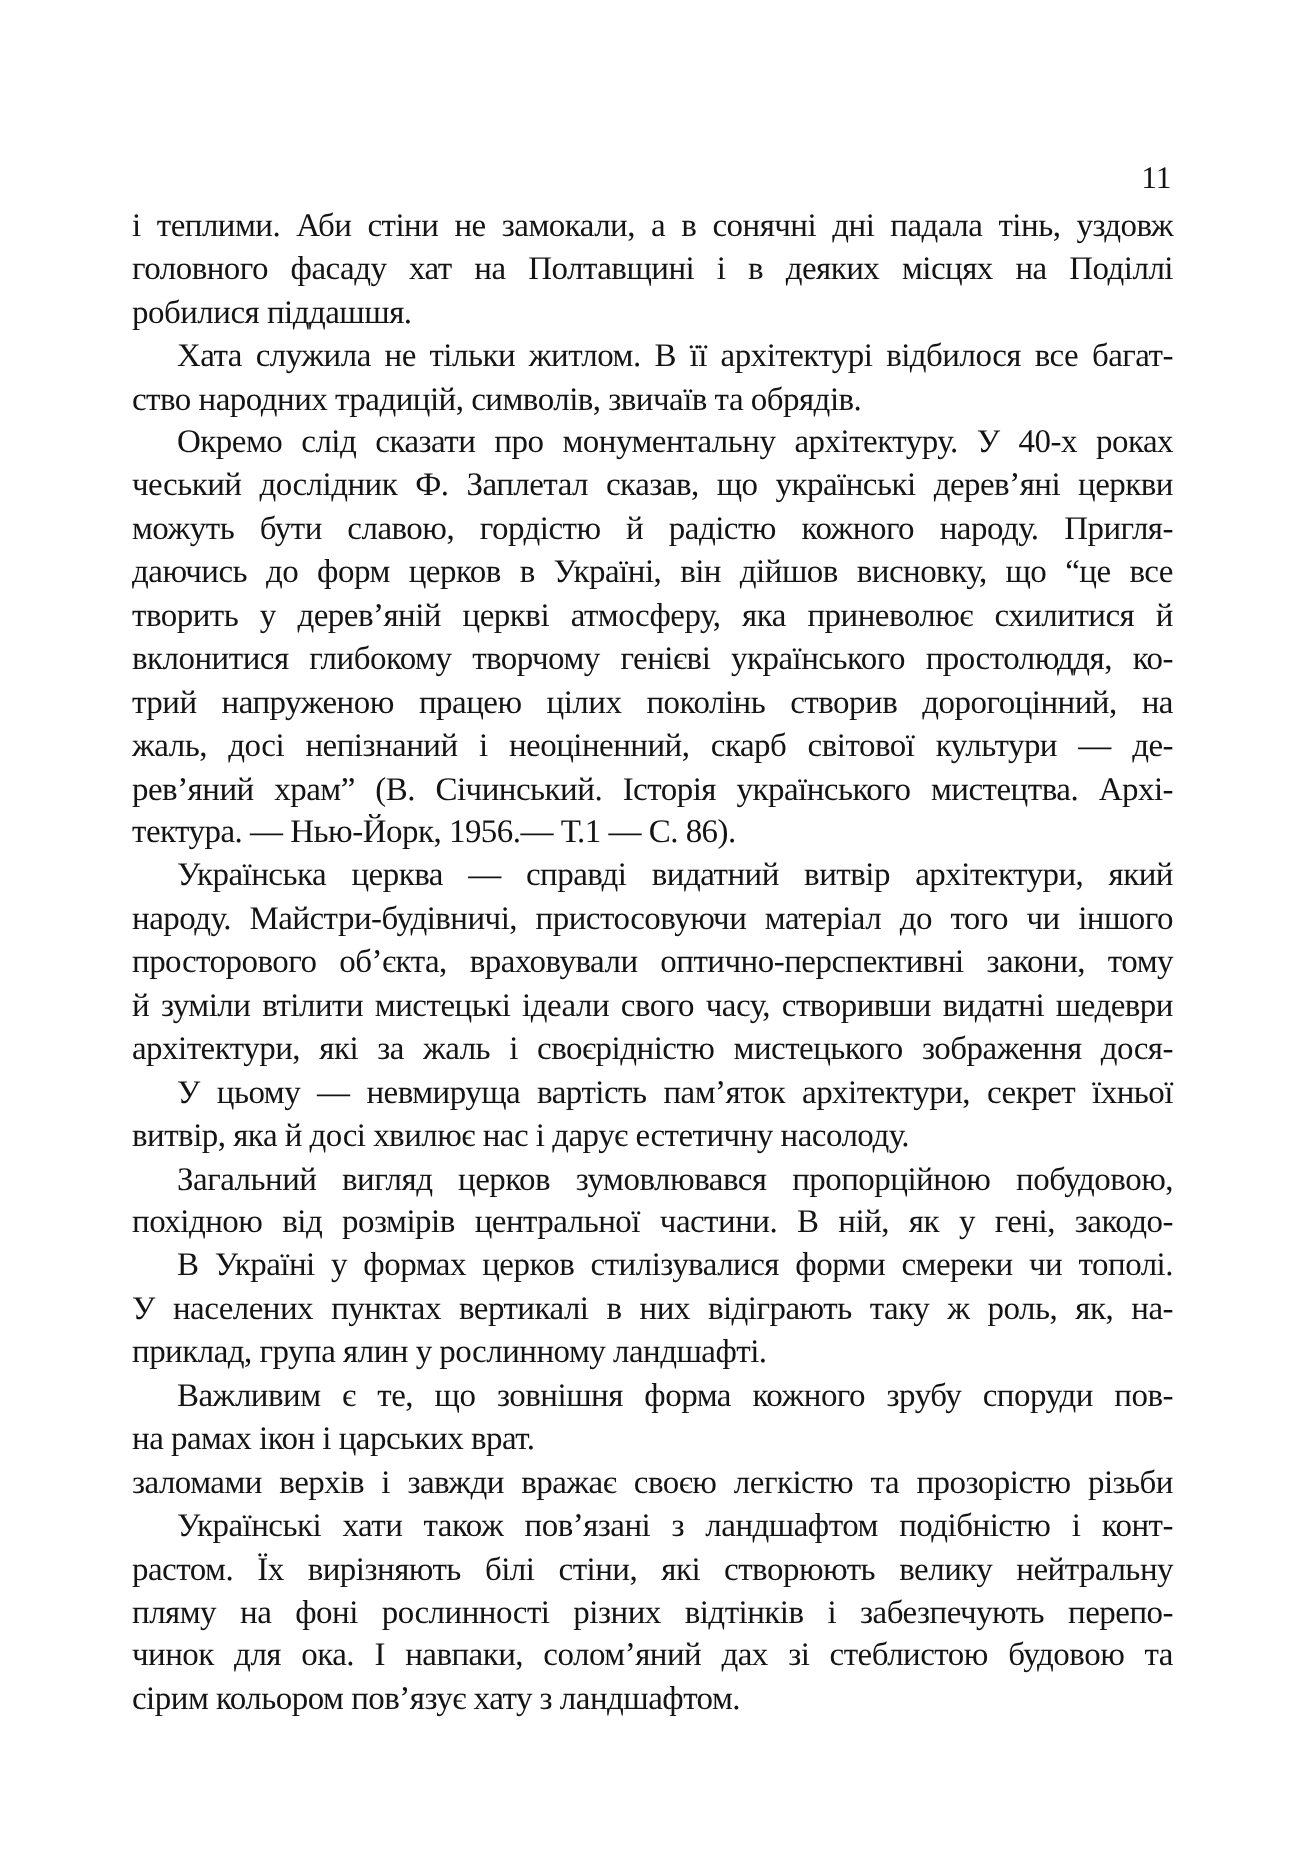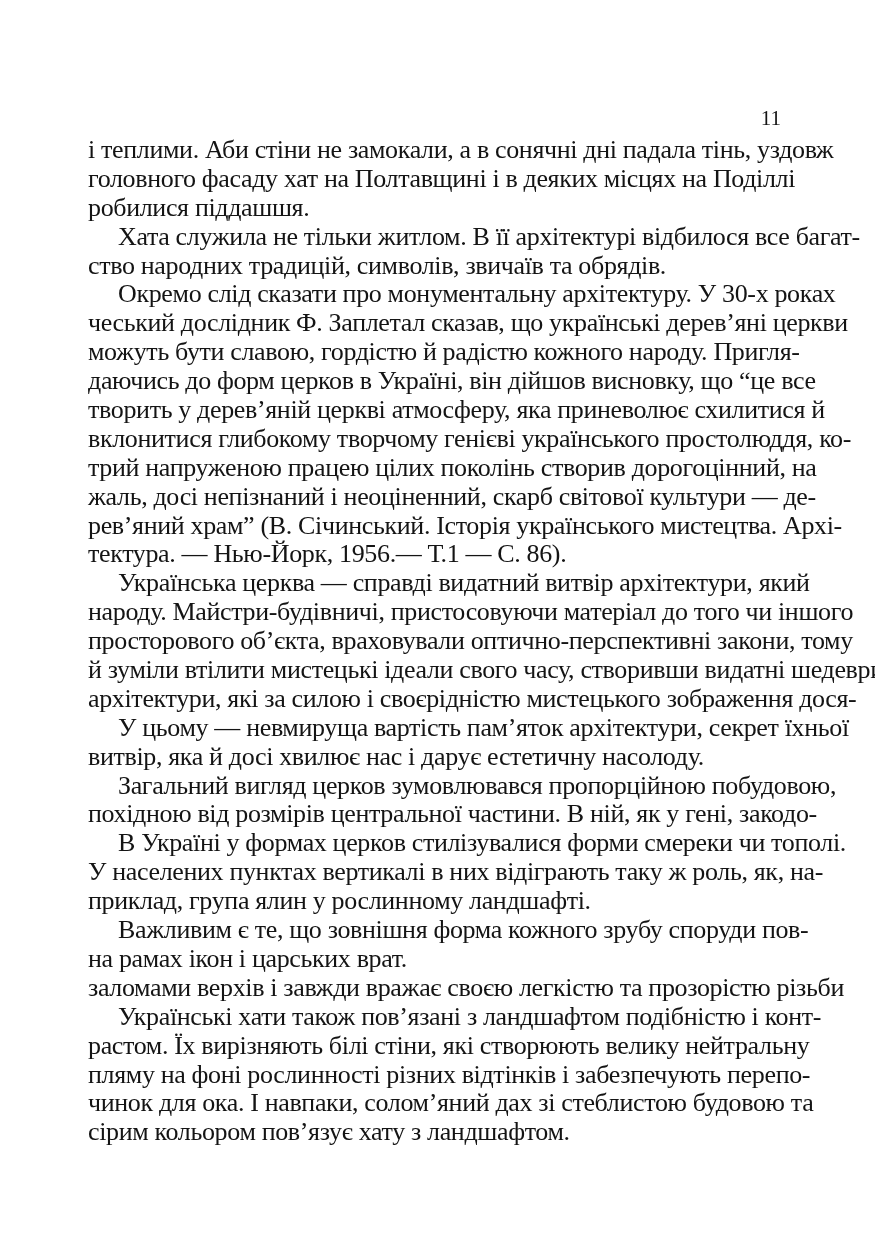--- a/index.html
+++ b/index.html
@@ -31,21 +31,21 @@
   .body-text {
     position: absolute;
     left: 88px;
     top: 136px;
     width: 694px;
   }
   .line {
     display: block;
     height: 28.9px;
     line-height: 28.9px;
-    font-size: 26px;
+    font-size: 22px;
     white-space: nowrap;
     text-align: justify;
     text-align-last: justify;
     letter-spacing: -0.35px;
   }
   .line.indent {
     padding-left: 30px;
   }
   .line.last {
     text-align-last: left;
@@ -60,37 +60,37 @@
       <div class="paragraph">
         <span class="line">і теплими. Аби стіни не замокали, а в сонячні дні падала тінь, уздовж</span>
         <span class="line">головного фасаду хат на Полтавщині і в деяких місцях на Поділлі</span>
         <span class="line last">робилися піддашшя.</span>
       </div>
       <div class="paragraph">
         <span class="line indent">Хата служила не тільки житлом. В її архітектурі відбилося все багат-</span>
         <span class="line last">ство народних традицій, символів, звичаїв та обрядів.</span>
       </div>
       <div class="paragraph">
-        <span class="line indent">Окремо слід сказати про монументальну архітектуру. У 30-х роках</span>
+        <span class="line indent">Окремо слід сказати про монументальну архітектуру. У 40-х роках</span>
         <span class="line">чеський дослідник Ф. Заплетал сказав, що українські дерев’яні церкви</span>
         <span class="line">можуть бути славою, гордістю й радістю кожного народу. Пригля-</span>
         <span class="line">даючись до форм церков в Україні, він  дійшов висновку, що “це все</span>
         <span class="line">творить у дерев’яній церкві атмосферу, яка приневолює схилитися й</span>
         <span class="line">вклонитися глибокому творчому генієві українського простолюддя, ко-</span>
         <span class="line">трий напруженою працею цілих поколінь створив дорогоцінний, на</span>
         <span class="line">жаль, досі непізнаний  і неоціненний, скарб світової культури — де-</span>
         <span class="line">рев’яний храм” (В. Січинський. Історія українського мистецтва. Архі-</span>
         <span class="line last">тектура. — Нью-Йорк, 1956.— Т.1 — С. 86).</span>
       </div>
       <div class="paragraph">
         <span class="line indent">Українська церква — справді видатний витвір архітектури, який</span>
         <span class="line">народу. Майстри-будівничі, пристосовуючи матеріал до того чи іншого</span>
         <span class="line">просторового об’єкта, враховували оптично-перспективні закони, тому</span>
         <span class="line">й зуміли втілити мистецькі ідеали свого часу, створивши видатні шедеври</span>
-        <span class="line">архітектури, які за силою і своєрідністю мистецького зображення дося-</span>
+        <span class="line">архітектури, які за жаль і своєрідністю мистецького зображення дося-</span>
       </div>
       <div class="paragraph">
         <span class="line indent">У цьому — невмируща вартість пам’яток архітектури, секрет їхньої</span>
         <span class="line last">витвір, яка й досі хвилює нас і дарує естетичну насолоду.</span>
       </div>
       <div class="paragraph">
         <span class="line indent">Загальний вигляд церков зумовлювався пропорційною побудовою,</span>
         <span class="line">похідною від розмірів центральної частини. В ній, як у гені, закодо-</span>
       </div>
       <div class="paragraph">

